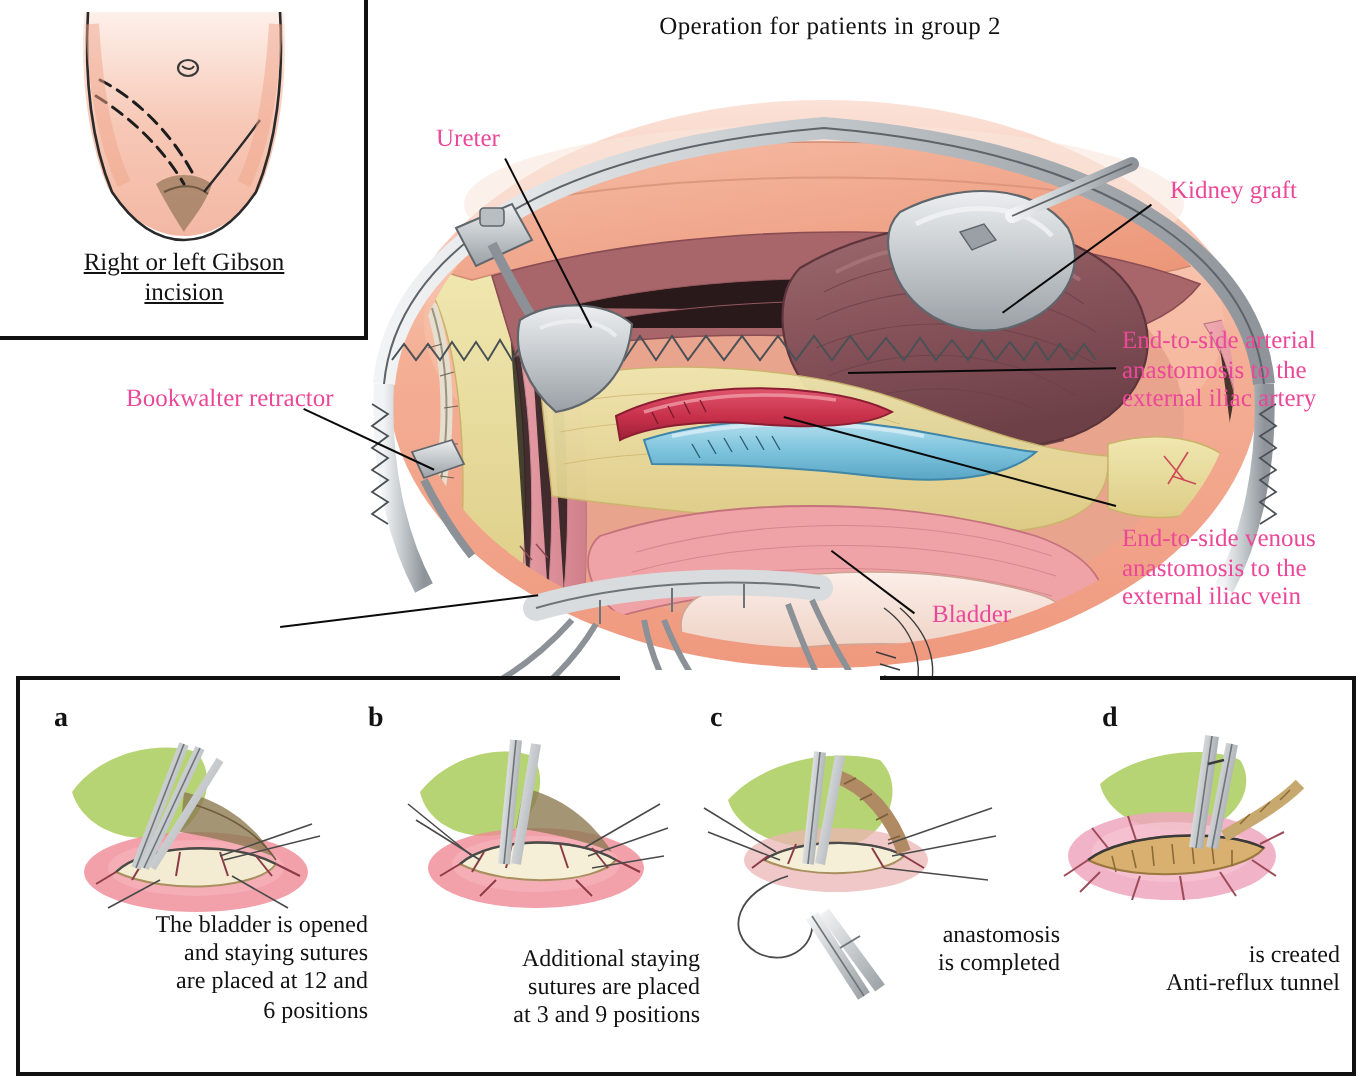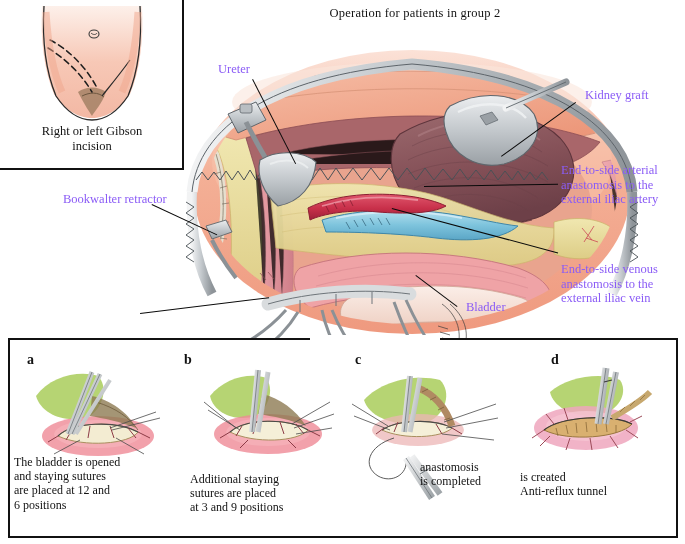--- a/index.html
+++ b/index.html
@@ -3,40 +3,40 @@
 <meta charset="utf-8">
 <style>
   html,body{margin:0;padding:0;background:#ffffff;}
   body{width:685px;height:544px;position:relative;overflow:hidden;
        font-family:"Liberation Serif","DejaVu Serif",serif;color:#121212;}
   .stage{position:absolute;left:0;top:0;width:685px;height:544px;}
 
   
   .title{position:absolute;left:285px;top:6px;width:260px;text-align:center;
          font-size:12.5px;letter-spacing:.2px;}
-  .lbl{position:absolute;font-size:12.5px;line-height:14.5px;color:#8b5cf6;}
+  .lbl{position:absolute;font-size:12.5px;line-height:14.5px;color:#ec4899;}
   .lbl.r{text-align:left;}
   .lbl.l{text-align:left;}
 
   
   .lead{position:absolute;height:0;border-top:1.1px solid #0a0a0a;transform-origin:0 0;}
 
   
   .inset{position:absolute;left:0;top:0;width:184px;height:170px;background:#fff;
          border-right:2.4px solid #111;border-bottom:2.4px solid #111;box-sizing:border-box;}
   .inset-cap{position:absolute;left:0;top:124px;width:184px;text-align:center;
-             font-size:12.5px;line-height:15px;}
+             font-size:12.5px;line-height:15px;text-decoration:underline;}
 
   
   .bpanel{position:absolute;left:8px;top:338px;width:670px;height:200px;
           border:2.2px solid #111;box-sizing:border-box;background:#fff;}
   
   .bgap{position:absolute;left:310px;top:335px;width:130px;height:7px;background:#fff;}
   .pl{position:absolute;font-weight:bold;font-size:14px;font-family:"Liberation Serif",serif;}
-  .pcap{position:absolute;font-size:12px;line-height:14.2px;text-align:left;}
+  .pcap{position:absolute;font-size:12px;line-height:14.2px;text-align:right;}
 
   
   svg{display:block;}
   .sub{position:absolute;}
 </style>
 </head>
 <body>
 
 <div class="stage">
 

